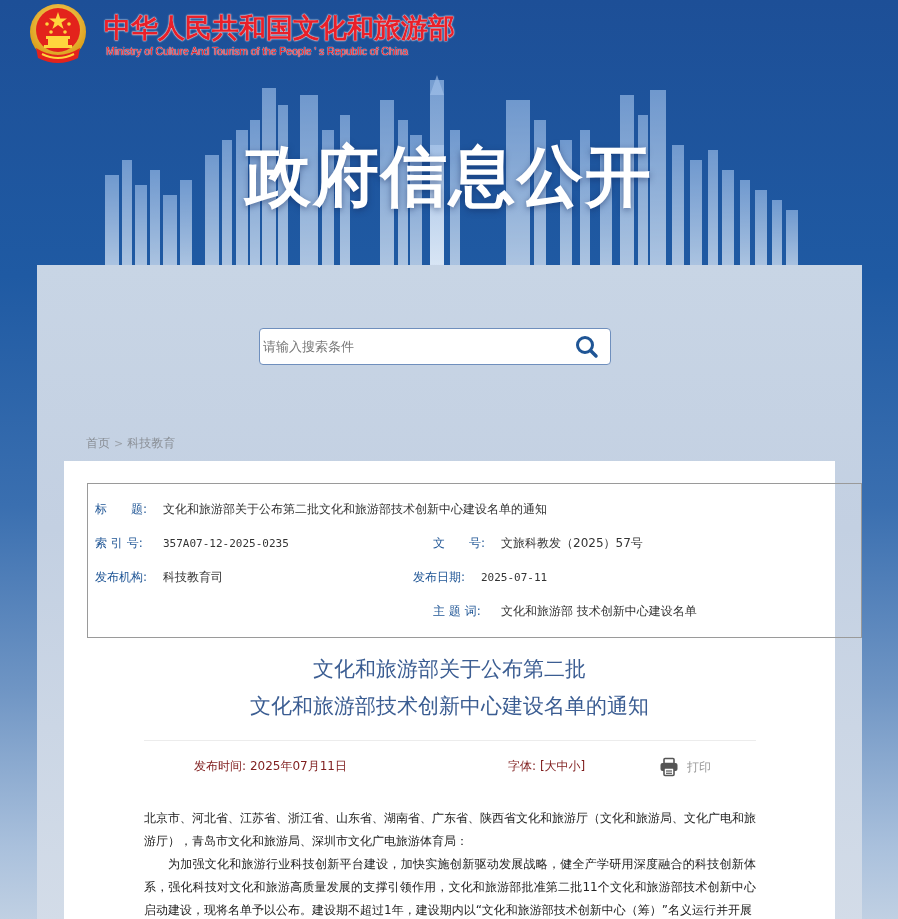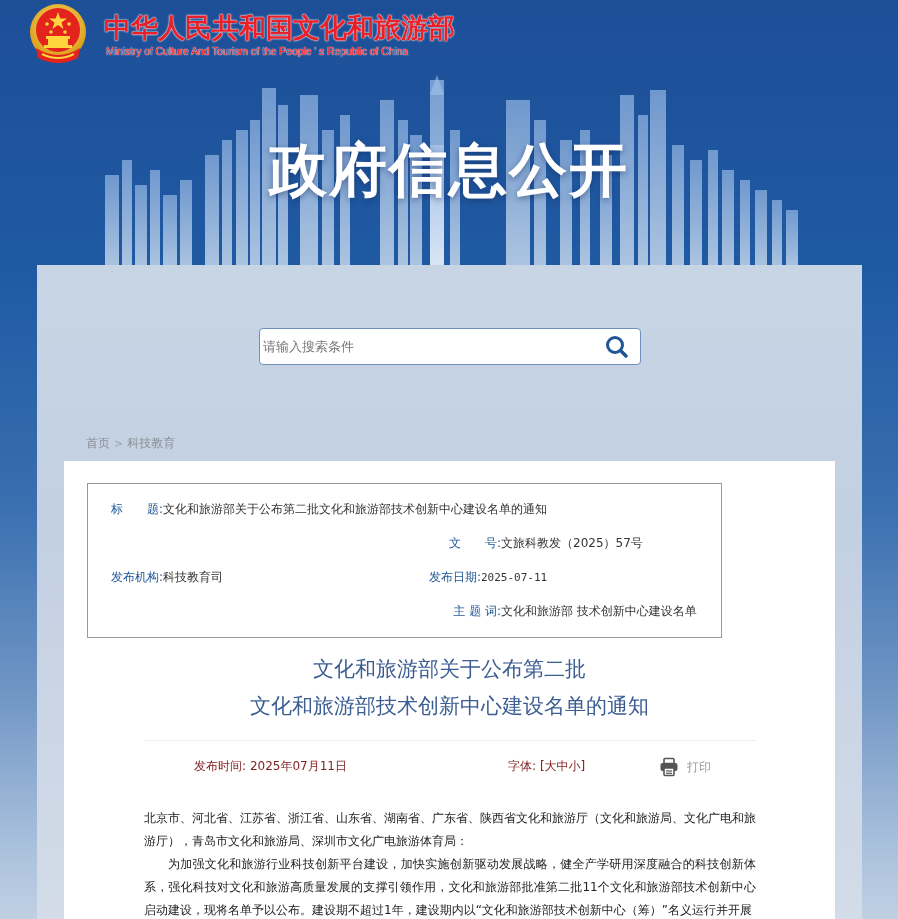--- a/index.html
+++ b/index.html
@@ -26,30 +26,30 @@
     font-family: "Liberation Sans", sans-serif; font-size: 10.5px; color: #e8202a;
     text-shadow: 0 0 1px #fff, 0 0 1px #fff;
     letter-spacing: -0.1px;
   }
   .banner {
     position: absolute; left: 0; top: 60px; width: 898px; height: 210px; overflow: hidden;
   }
   .skyline { position: absolute; left: 0; top: 0; width: 898px; height: 210px; }
   .banner-title {
     position: absolute; left: 0; width: 898px; top: 72px; text-align: center;
-    font-family: "DejaVu Sans", sans-serif; font-weight: bold; font-size: 58px;
+    font-family: "DejaVu Sans", sans-serif; font-weight: bold; font-size: 66px;
     color: #ffffff; letter-spacing: 2px;
     text-shadow: 0 2px 6px rgba(20,40,90,0.5);
   }
   .panel {
     position: absolute; left: 37px; top: 265px; width: 825px; height: 660px;
     background: linear-gradient(180deg, #c8d5e5 0%, #c3d0e2 40%, #d3dce8 100%);
   }
   .search-box {
-    position: absolute; left: 259px; top: 328px; width: 382px; height: 37px;
+    position: absolute; left: 259px; top: 328px; width: 352px; height: 37px;
     background: #fff; border: 1px solid #6f8fbd; border-radius: 4px;
   }
   .search-input {
     position: absolute; left: 2px; top: 0; width: 330px; height: 35px;
     border: none; outline: none; background: transparent;
     font-family: "DejaVu Sans", sans-serif; font-size: 13px; color: #333;
     padding-left: 1px;
   }
   .search-input::placeholder { color: #777; }
   .search-btn {
@@ -57,23 +57,22 @@
   }
   .breadcrumb {
     position: absolute; left: 86px; top: 435px; font-size: 12px; color: #8a8f96;
     display: flex; gap: 4px; align-items: center;
   }
   .breadcrumb .sep { font-size: 11px; color: #9aa0a8; }
   .content {
     position: absolute; left: 64px; top: 461px; width: 771px; height: 470px; background: #ffffff;
   }
   .meta-table {
-    position: absolute; left: 23px; top: 22px; width: 635px; height: 155px;
+    position: absolute; left: 23px; top: 22px; width: 775px; height: 155px;
     border: 1px solid #9a9a9a;
-    text-align: right;
   }
   .meta-row { position: absolute; left: 0; height: 20px; font-size: 12px; display: flex; align-items: center; }
   .meta-label { color: #1f5595; width: 75px; padding-left: 7px; white-space: nowrap; }
   .meta-value { color: #333; white-space: nowrap; }
   .meta-value.mono { font-family: "DejaVu Sans Mono", "Liberation Mono", monospace; font-size: 11px; }
   .doc-title {
     position: absolute; left: 0; width: 771px; top: 190px; text-align: center;
     font-family: "DejaVu Serif", "Liberation Serif", serif; font-size: 21px; color: #3b5d92; line-height: 37px;
   }
   .divider { position: absolute; left: 80px; top: 279px; width: 612px; height: 1px; background: #ececec; }
@@ -189,20 +188,24 @@
   <span class="sep">&gt;</span>
   <span>科技教育</span>
 </div>
 
 <div class="content">
   <div class="meta-table">
     <div class="meta-row" style="top:15px;">
       <span class="meta-label">标　　题:</span>
       <span class="meta-value">文化和旅游部关于公布第二批文化和旅游部技术创新中心建设名单的通知</span>
     </div>
+    <div class="meta-row" style="top:49px;">
+      <span class="meta-label">索 引 号:</span>
+      <span class="meta-value mono">357A07-12-2025-0235</span>
+    </div>
     <div class="meta-row" style="top:49px; left:338px;">
       <span class="meta-label">文　　号:</span>
       <span class="meta-value">文旅科教发（2025）57号</span>
     </div>
     <div class="meta-row" style="top:83px;">
       <span class="meta-label">发布机构:</span>
       <span class="meta-value">科技教育司</span>
     </div>
     <div class="meta-row" style="top:83px; left:318px;">
       <span class="meta-label">发布日期:</span>

